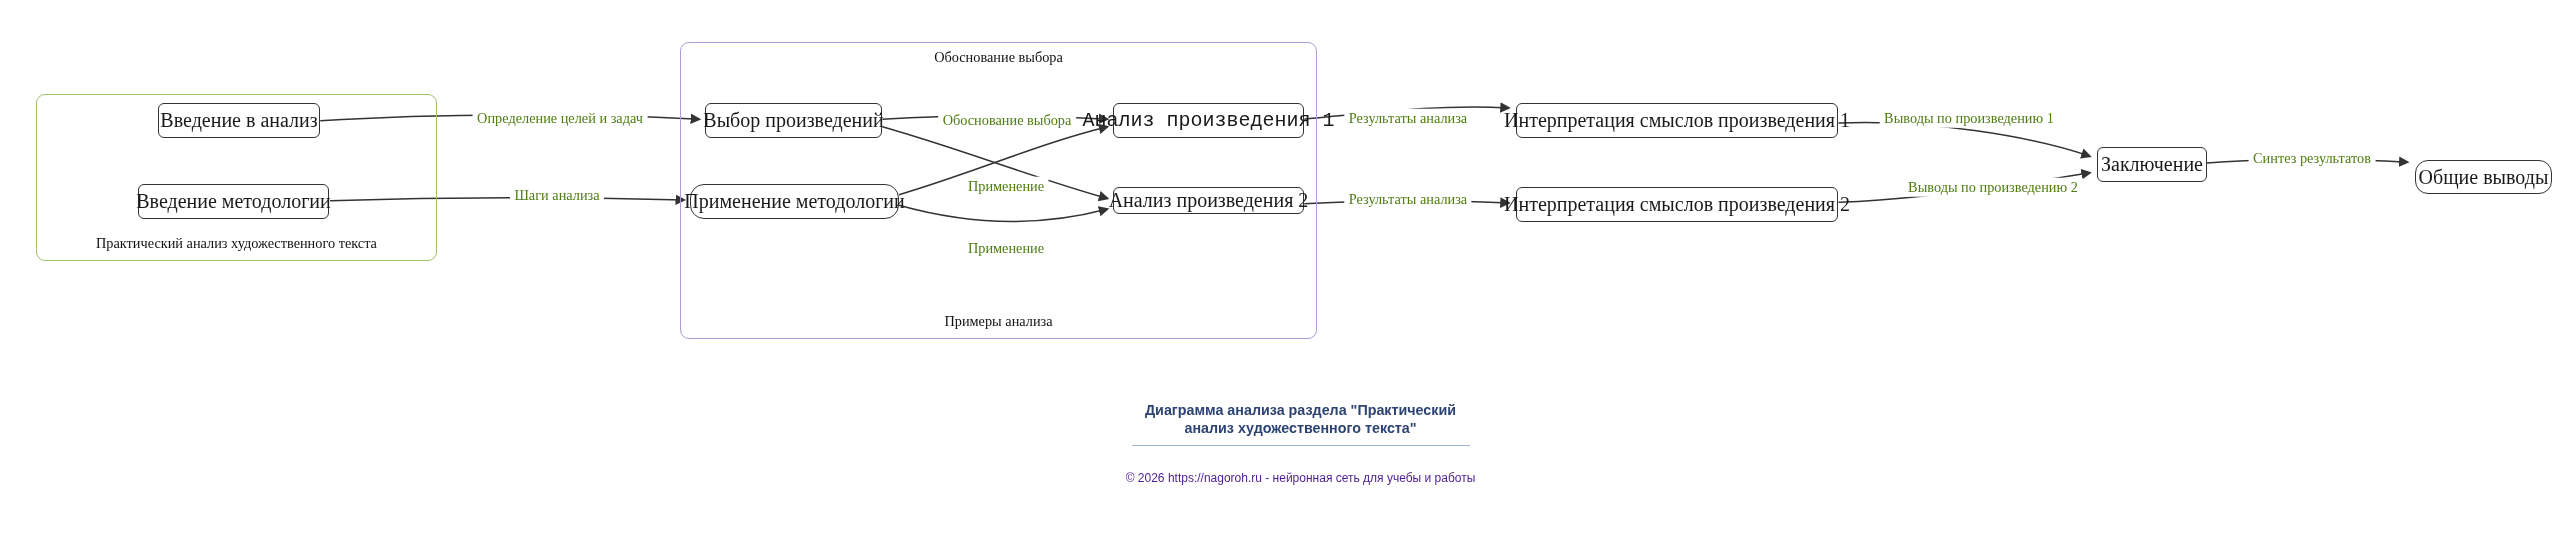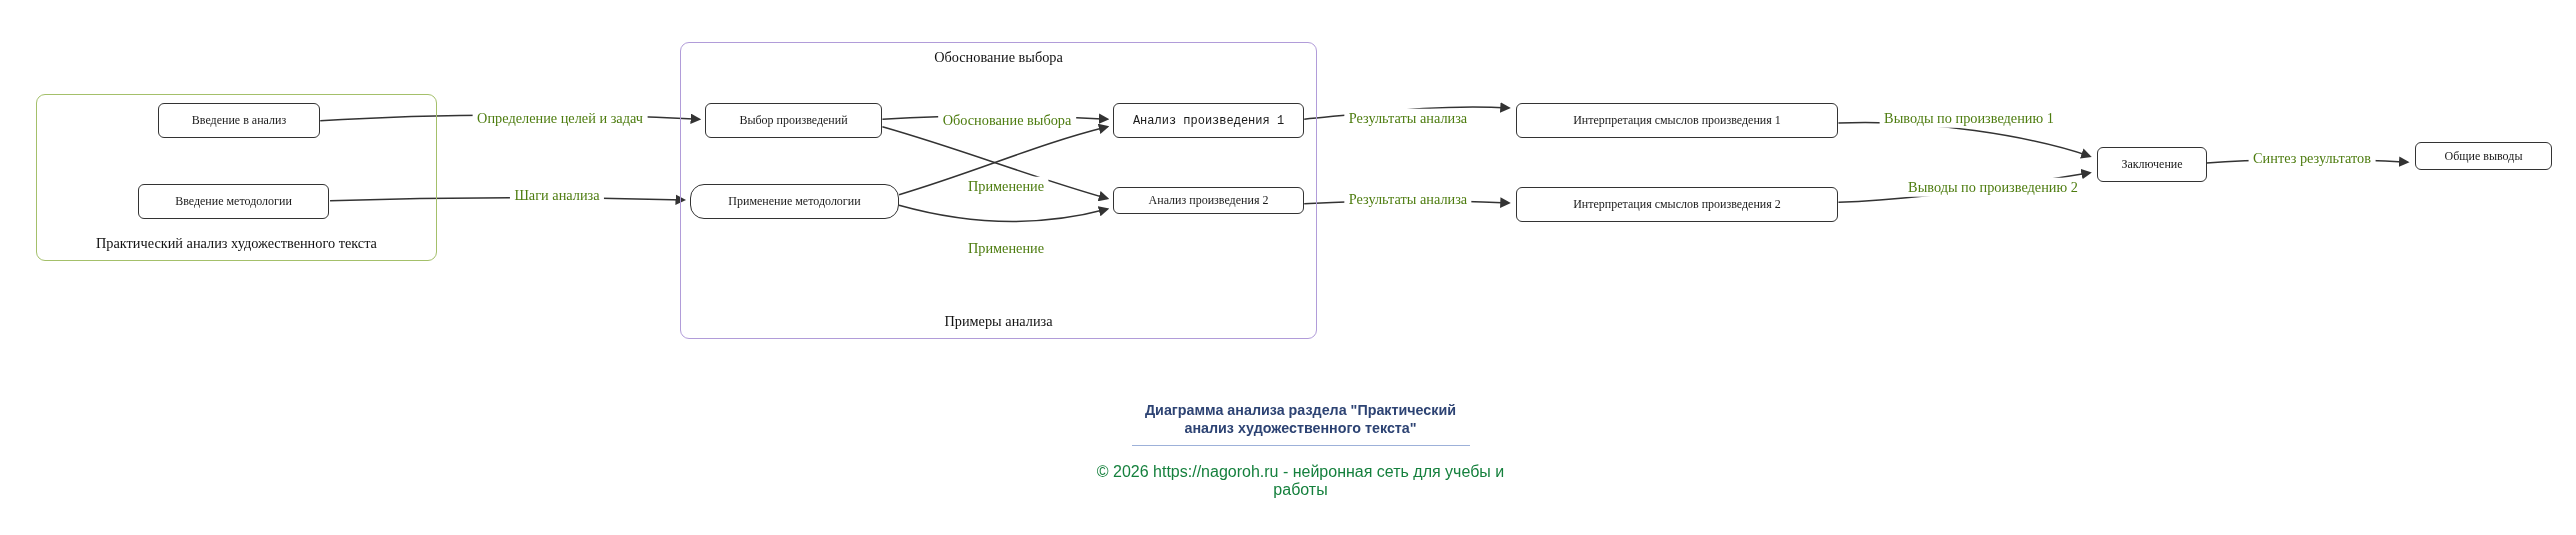--- a/index.html
+++ b/index.html
@@ -40,21 +40,21 @@
   .cluster-label.bottom { bottom: 7.6px; }
   .node {
     position: absolute;
     box-sizing: border-box;
     background: #ffffff;
     border: 1.5px solid #333333;
     border-radius: 6px;
     display: flex;
     align-items: center;
     justify-content: center;
-    font-size: 12px;
+    font-size: 20px;
     white-space: nowrap;
     z-index: 3;
   }
   .edge-label {
     position: absolute;
     transform: translate(-50%, -50%);
     background: #ffffff;
     padding: 0.8px 4.5px;
     font-size: 14.3px;
     white-space: nowrap;
@@ -75,23 +75,23 @@
     color: #2d4373;
     line-height: 18px;
   }
   .caption .divider {
     width: 338px;
     margin: 7.6px auto 0 auto;
     border-top: 0.8px solid #9db1d9;
     height: 0;
   }
   .caption .footer {
-    margin-top: 17px;
-    font-size: 16px;
-    color: #15803d;
+    margin-top: 25px;
+    font-size: 12px;
+    color: #4c1d95;
   }
 </style>
 </head>
 <body>
 
 <div class="stage">
 
   <svg class="edges-layer" viewBox="0 0 3411 709" xmlns="http://www.w3.org/2000/svg">
     <defs>
       <marker id="arrowhead" viewBox="0 0 10 10" refX="8" refY="5" markerWidth="7" markerHeight="7" orient="auto-start-reverse">
@@ -142,21 +142,21 @@
   </div>
   <div class="node" style="left:1516px; top:103px; width:322px; height:35px;">
     <span>Интерпретация смыслов произведения 1</span>
   </div>
   <div class="node" style="left:1516px; top:187px; width:322px; height:35px;">
     <span>Интерпретация смыслов произведения 2</span>
   </div>
   <div class="node" style="left:2097px; top:147px; width:110px; height:35px;">
     <span>Заключение</span>
   </div>
-  <div class="node" style="left:2415px; top:142px; width:137px; height:28px;">
+  <div class="node" style="left:2415px; top:160px; width:137px; height:34px;border-radius:13px;">
     <span>Общие выводы</span>
   </div>
 
   <div class="edge-label" style="left:560px; top:118px;">Определение целей и задач</div>
   <div class="edge-label" style="left:557px; top:195px;">Шаги анализа</div>
   <div class="edge-label" style="left:1007px; top:120px;">Обоснование выбора</div>
   <div class="edge-label" style="left:1006px; top:186px;">Применение</div>
   <div class="edge-label" style="left:1006px; top:248px;">Применение</div>
   <div class="edge-label" style="left:1408px; top:118px;">Результаты анализа</div>
   <div class="edge-label" style="left:1408px; top:199px;">Результаты анализа</div>

